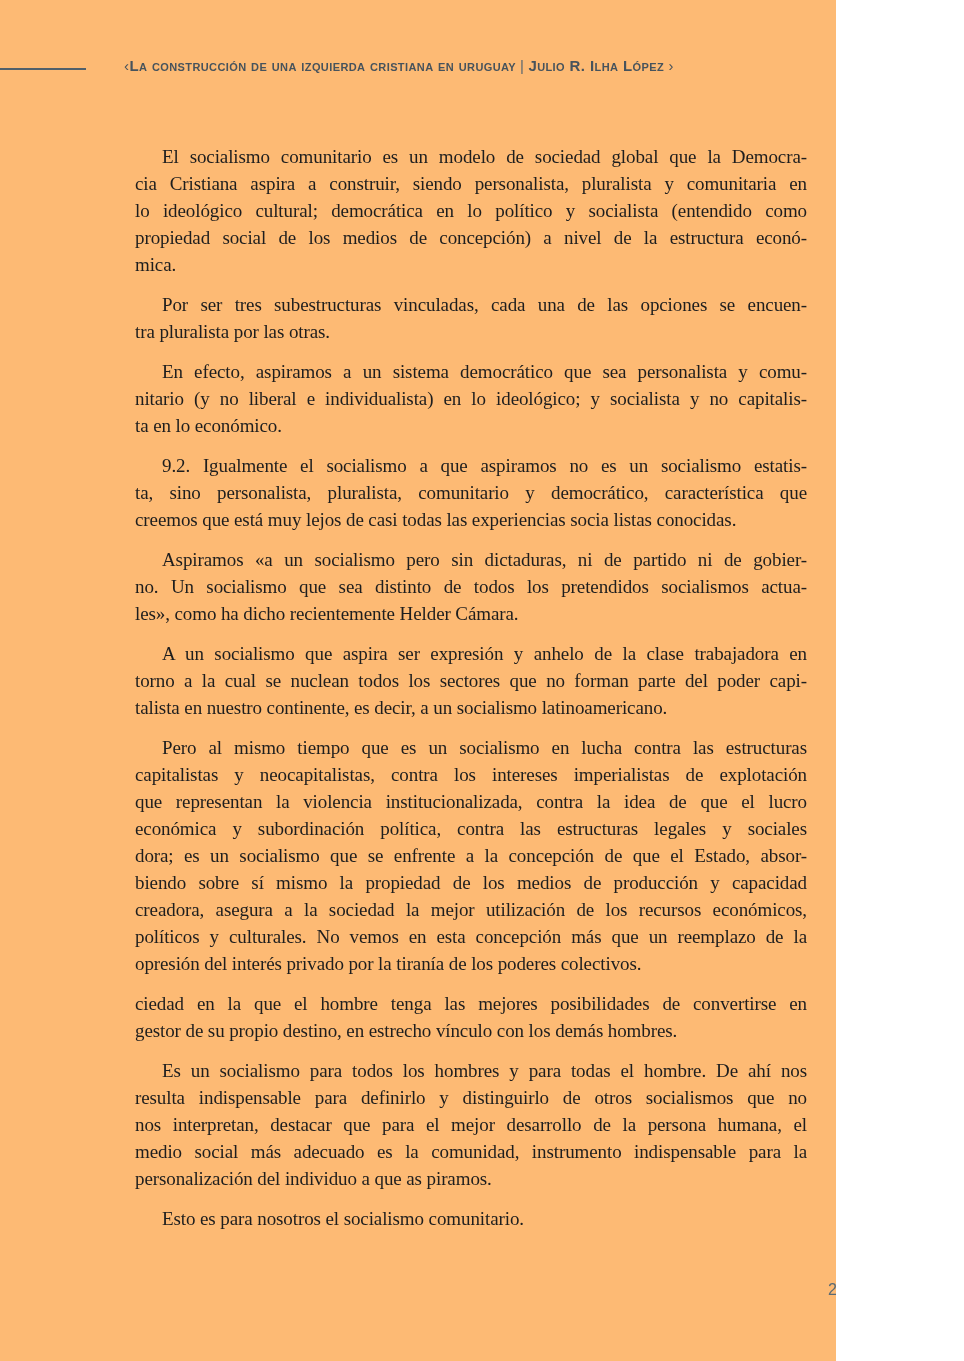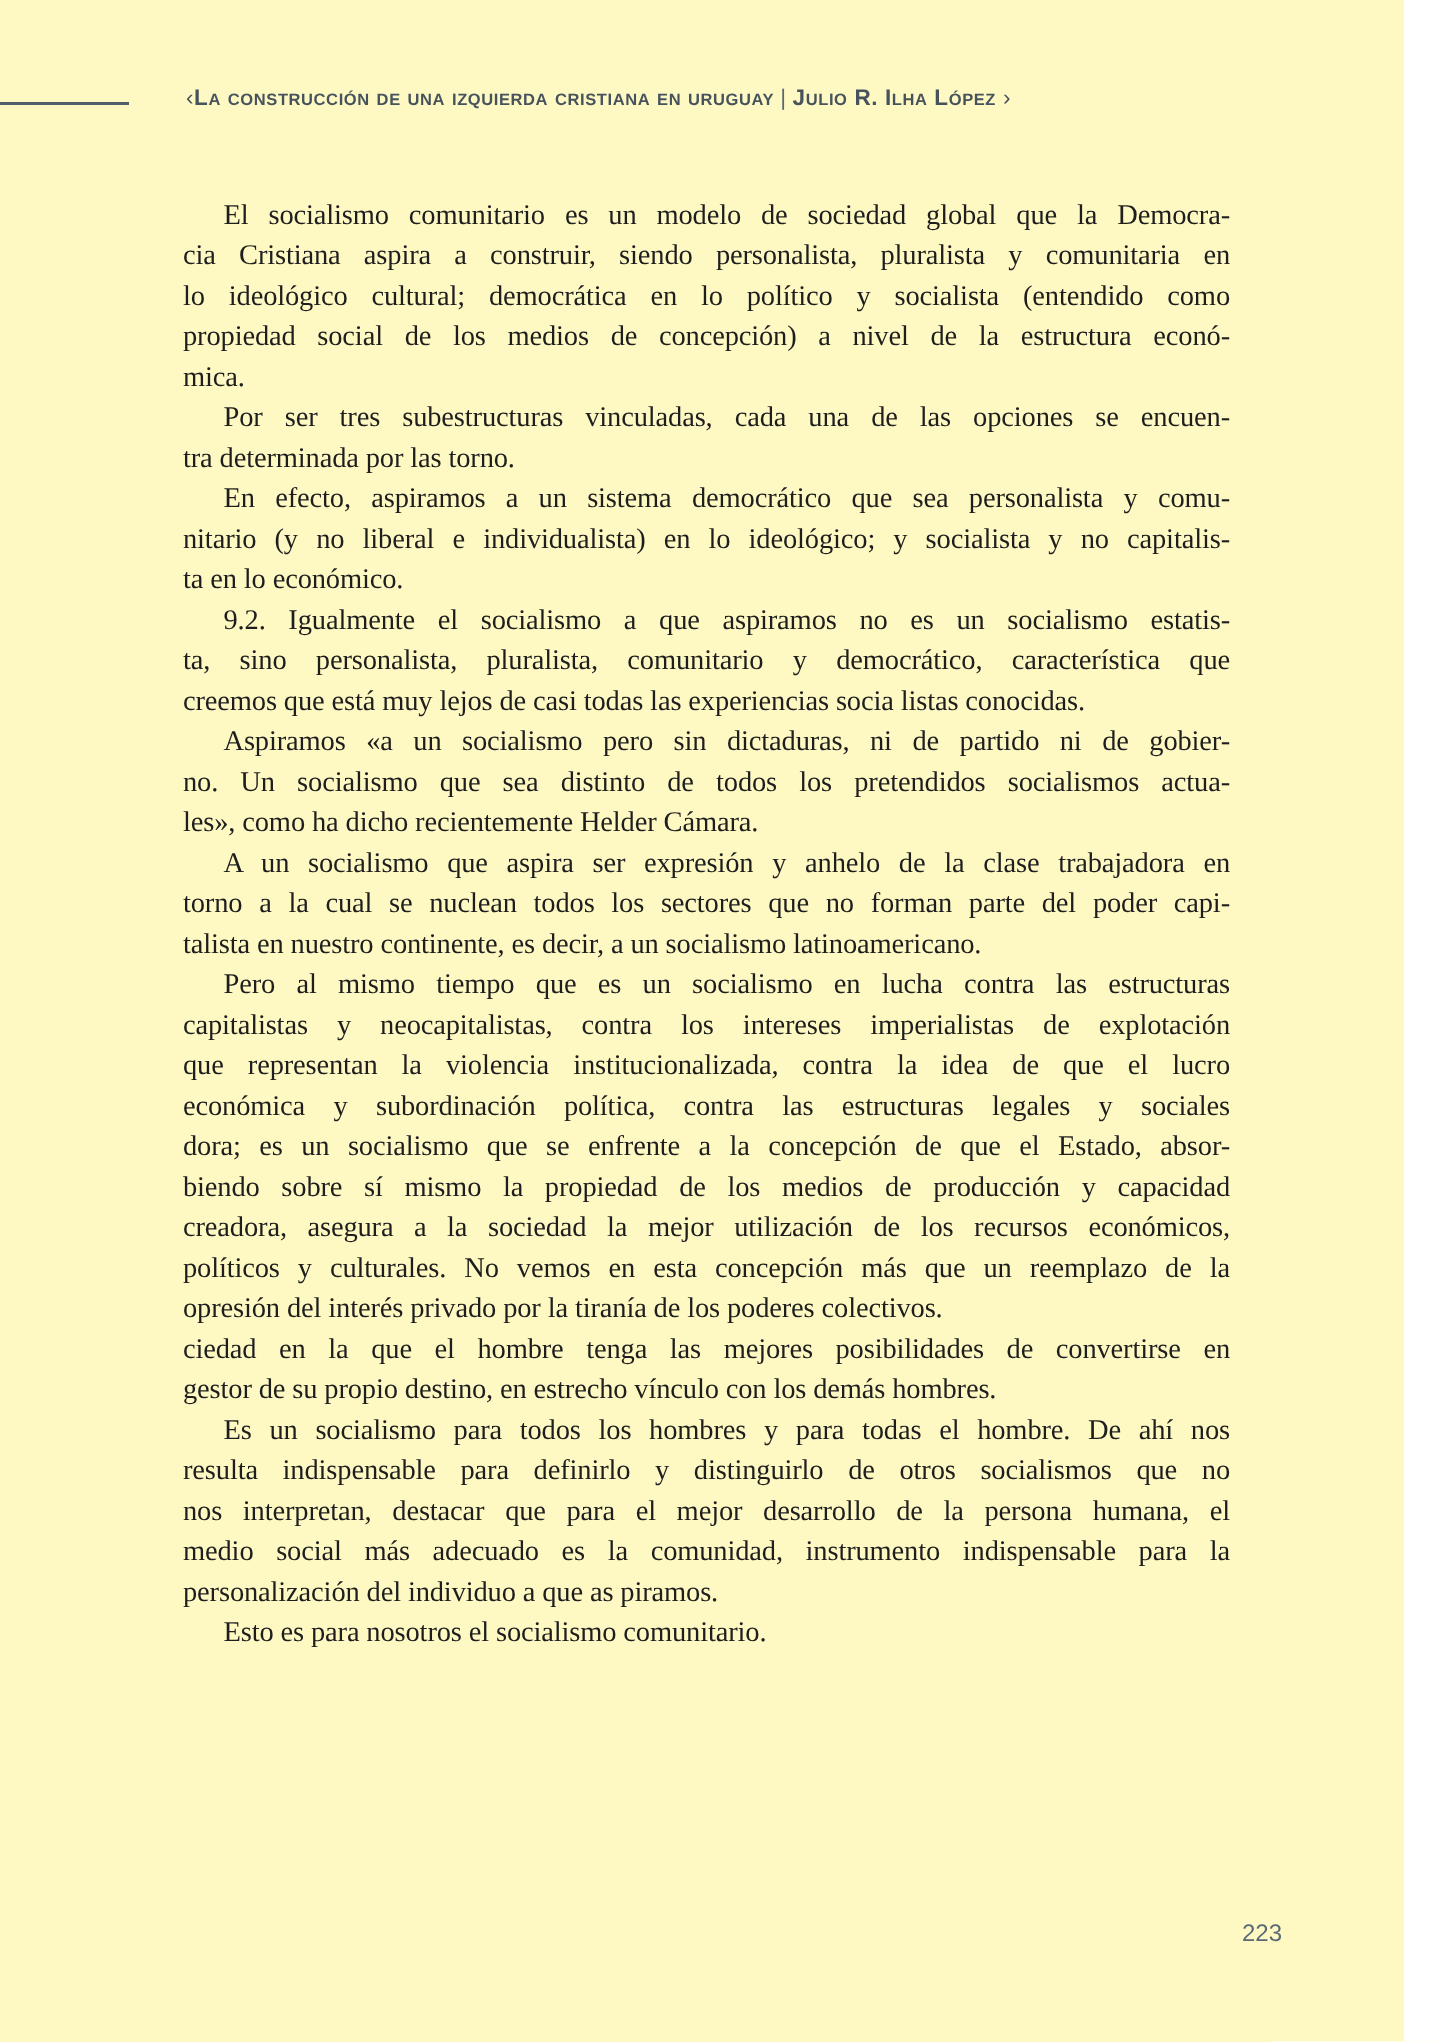--- a/index.html
+++ b/index.html
@@ -1,20 +1,20 @@
 <!DOCTYPE html>
 <html><head>
 <meta charset="utf-8">
 <style>
   html, body { margin: 0; padding: 0; background: #ffffff; }
   .page {
     position: relative;
-    width: 936px;
+    width: 836px;
     height: 1361px;
-    background: #fef9c3;
+    background: #fdba74;
     overflow: hidden;
     font-family: "Liberation Serif", serif;
   }
   .top-rule {
     position: absolute;
     left: 0; top: 68px;
     width: 86px; height: 2px;
     background: #51606a;
   }
   .running-header {
@@ -32,21 +32,21 @@
   .running-header .mark { font-weight: 400; }
   .article {
     position: absolute;
     left: 122px; top: 130px;
     width: 698px;
     color: #1e1e1e;
     font-size: 19px;
     line-height: 27px;
     letter-spacing: -0.1px;
   }
-  .para { margin: 0; padding: 0; }
+  .para { margin: 13px; padding: 0; }
   .line {
     display: block;
     text-align: justify;
     text-align-last: justify;
   }
   .line.last { text-align-last: left; }
   .line.first { text-indent: 27px; }
   .page-number {
     position: absolute;
     left: 828px; top: 1281px;
@@ -67,21 +67,21 @@
   <main class="article" id="article-body">
       <p class="para">
         <span class="line first">El socialismo comunitario es un modelo de sociedad global que la Democra-</span>
         <span class="line">cia Cristiana aspira a construir, siendo personalista, pluralista y comunitaria en</span>
         <span class="line">lo ideológico cultural; democrática en lo político y socialista (entendido como</span>
         <span class="line">propiedad social de los medios de concepción) a nivel de la estructura econó-</span>
         <span class="line last">mica.</span>
       </p>
       <p class="para">
         <span class="line first">Por ser tres subestructuras vinculadas, cada una de las opciones se encuen-</span>
-        <span class="line last">tra determinada por las torno.</span>
+        <span class="line last">tra pluralista por las otras.</span>
       </p>
       <p class="para">
         <span class="line first">En efecto, aspiramos a un sistema democrático que sea personalista y comu-</span>
         <span class="line">nitario (y no liberal e individualista) en lo ideológico; y socialista y no capitalis-</span>
         <span class="line last">ta en lo económico.</span>
       </p>
       <p class="para">
         <span class="line first">9.2. Igualmente el socialismo a que aspiramos no es un socialismo estatis-</span>
         <span class="line">ta, sino personalista, pluralista, comunitario y democrático, característica que</span>
         <span class="line last">creemos que está muy lejos de casi todas las experiencias socia listas conocidas.</span>

